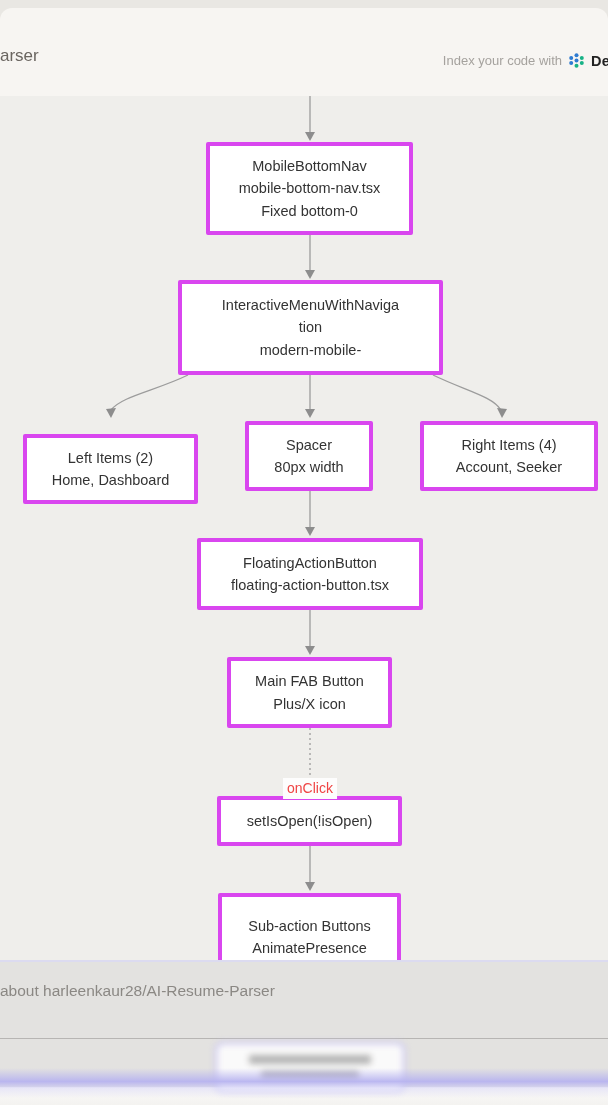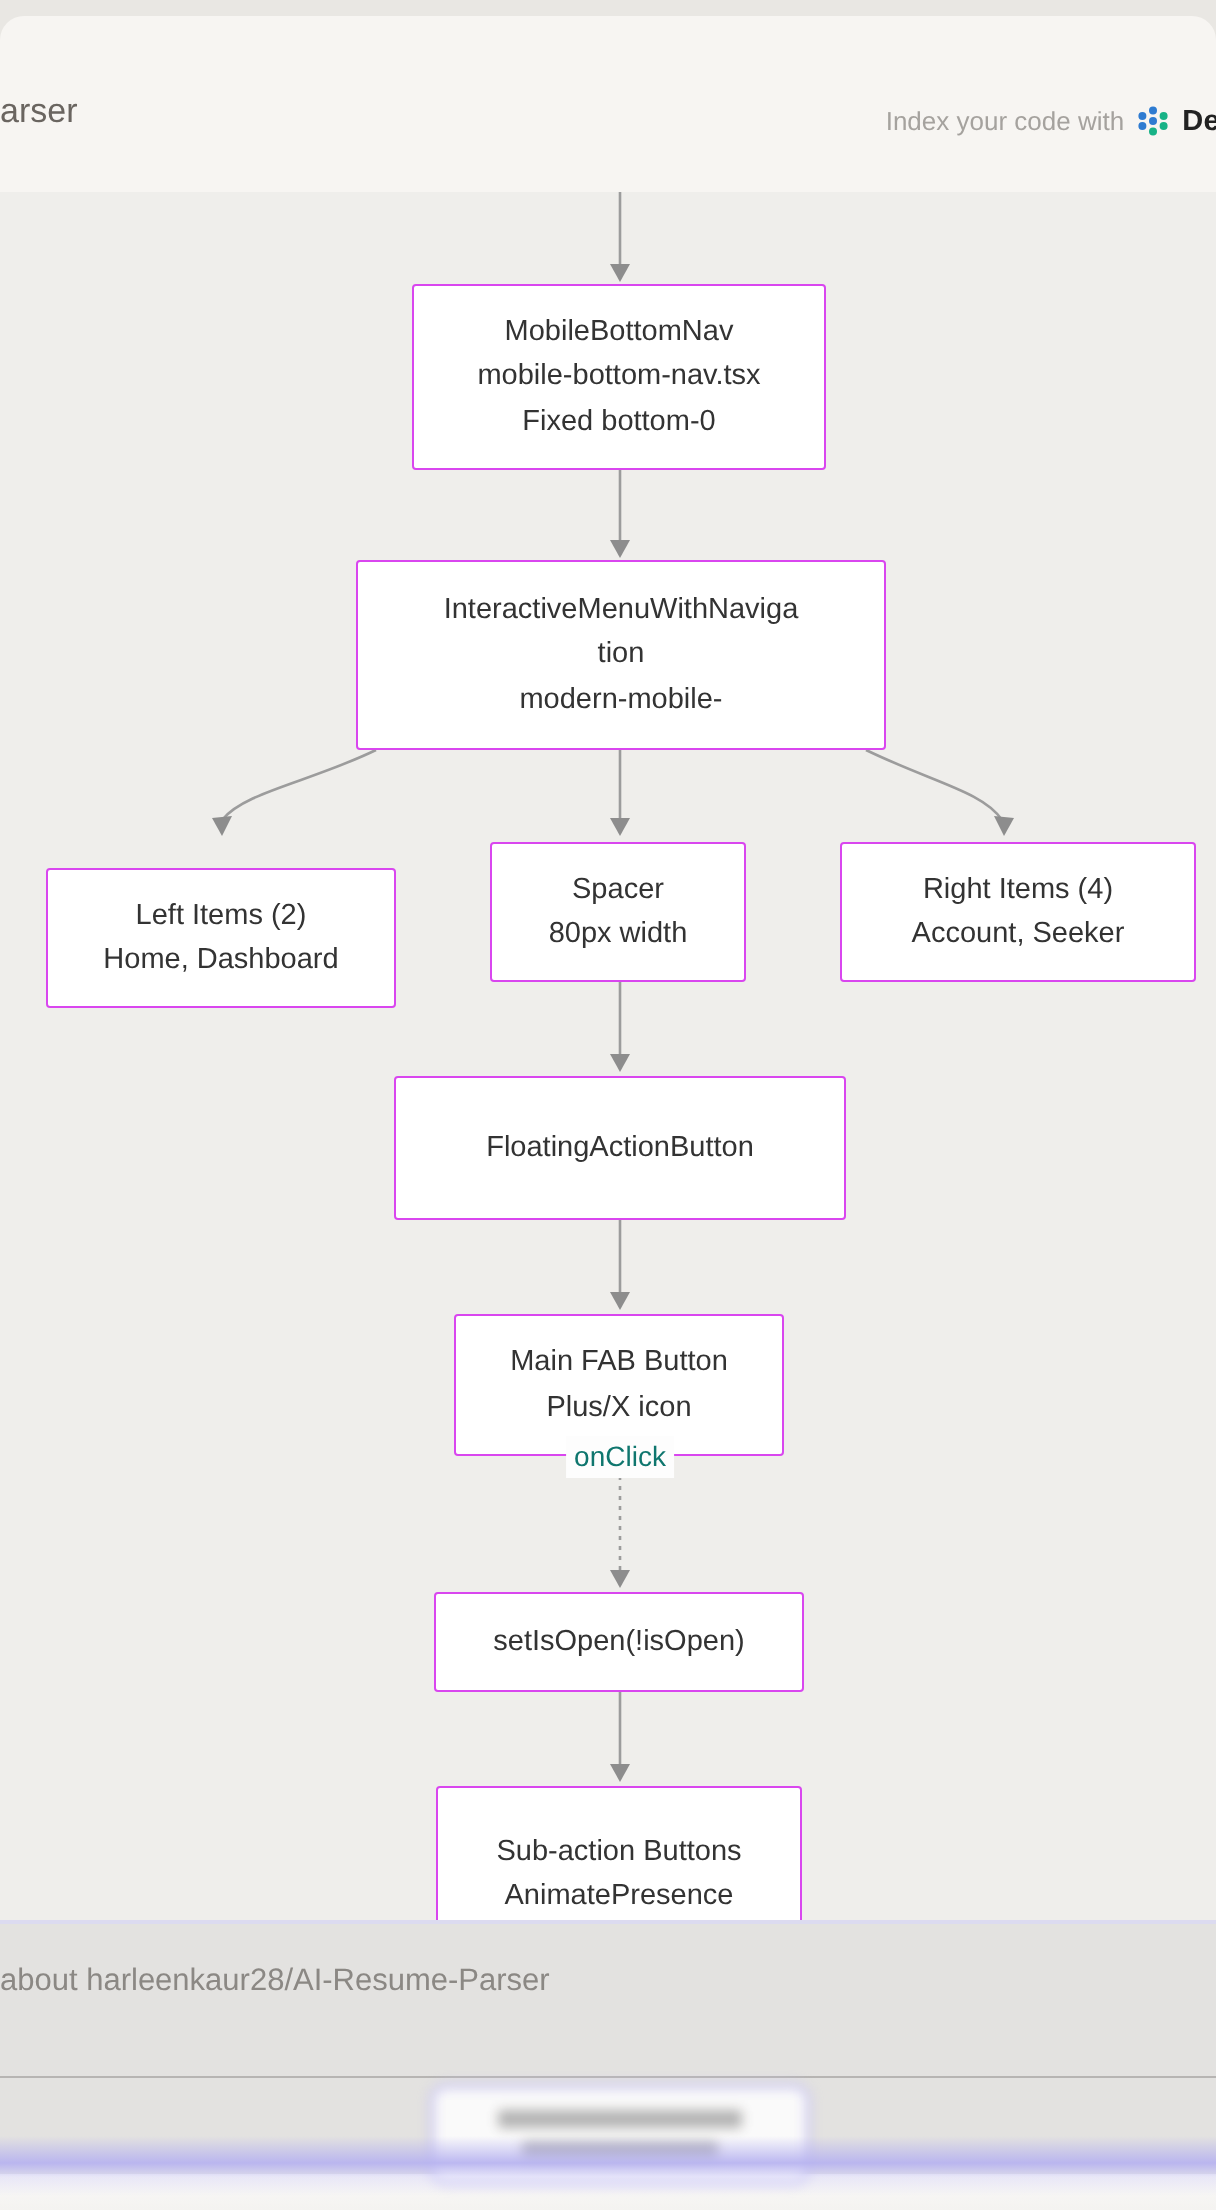--- a/index.html
+++ b/index.html
@@ -5,25 +5,25 @@
   html,body{margin:0;padding:0;}
   body{width:608px;height:1105px;overflow:hidden;font-family:"Liberation Sans",sans-serif;}
   .page{position:relative;width:608px;height:1105px;background:#e9e7e3;overflow:hidden;}
   .card{position:absolute;left:0;top:8px;width:608px;height:1097px;background:#f7f5f2;border-radius:12px 12px 0 0;}
   .header{position:absolute;top:0;left:0;right:0;height:88px;border-bottom:1px dashed #d7d4cf;text-align:right;}
   .title{position:absolute;left:0;top:38px;font-size:17px;color:#6a6560;white-space:nowrap;}
   .cta{position:absolute;right:-2px;top:44px;display:flex;align-items:center;gap:6px;font-size:13px;color:#a5a29e;white-space:nowrap;}
   .brand{font-weight:bold;color:#222222;font-size:14.5px;letter-spacing:.2px;}
   .diagram{position:absolute;top:88px;left:0;width:608px;height:872px;background:#efeeeb;}
   .edges{position:absolute;left:0;top:0;width:608px;height:872px;}
-  .node{position:absolute;background:#ffffff;border:1px solid #d946ef;border-radius:2px;
+  .node{position:absolute;background:#ffffff;border:4px solid #d946ef;border-radius:2px;
         display:flex;flex-direction:column;align-items:center;justify-content:center;
         color:#333333;font-size:14.5px;line-height:22.5px;text-align:center;box-sizing:border-box;}
-  .edge-label{position:absolute;left:310px;top:622px;transform:translateX(-50%);
-        background:#fdfdfd;padding:0 4px;font-size:14px;line-height:21px;color:#0f766e;}
+  .edge-label{position:absolute;left:310px;top:682px;transform:translateX(-50%);
+        background:#fdfdfd;padding:0 4px;font-size:14px;line-height:21px;color:#ef4444;}
   .bottom-strip{position:absolute;left:0;top:1077px;width:608px;height:28px;
         background:linear-gradient(to bottom,#fbfaf9 0%,#f1f0ed 100%);}
   .ask-panel{position:absolute;left:0;top:952px;width:608px;height:125px;
         background:#e3e2e0;border-top:2px solid #dcdbf0;z-index:5;}
   .ask-text{position:absolute;left:0;top:20px;font-size:15.5px;color:#8b8884;white-space:nowrap;}
   .divider{position:absolute;left:0;top:76px;width:100%;height:1px;background:#b7b5b3;}
   .blur-node{position:absolute;left:215px;top:80px;width:190px;height:50px;
         background:rgba(255,255,255,0.82);border:2px solid rgba(168,162,240,0.75);border-radius:8px;
         filter:blur(3px);display:flex;flex-direction:column;align-items:center;justify-content:center;gap:7px;box-sizing:border-box;}
   .blur-bar{height:9px;background:rgba(110,110,110,0.5);border-radius:2px;}
@@ -98,20 +98,21 @@
           <div class="node" style="left: 245px; top: 325px; width: 128px; height: 70px;">
             <div>Spacer</div>
             <div>80px width</div>
           </div>
           <div class="node" style="left: 420px; top: 325px; width: 178px; height: 70px;">
             <div>Right Items (4)</div>
             <div>Account, Seeker</div>
           </div>
           <div class="node" style="left: 197px; top: 442px; width: 226px; height: 72px;">
             <div>FloatingActionButton</div>
+            <div>floating-action-button.tsx</div>
           </div>
           <div class="node" style="left: 227px; top: 561px; width: 165px; height: 71px;">
             <div>Main FAB Button</div>
             <div>Plus/X icon</div>
           </div>
           <div class="node" style="left: 217px; top: 700px; width: 185px; height: 50px;">
             <div>setIsOpen(!isOpen)</div>
           </div>
           <div class="node" style="left: 218px; top: 797px; width: 183px; height: 88px;">
             <div>Sub-action Buttons</div>

